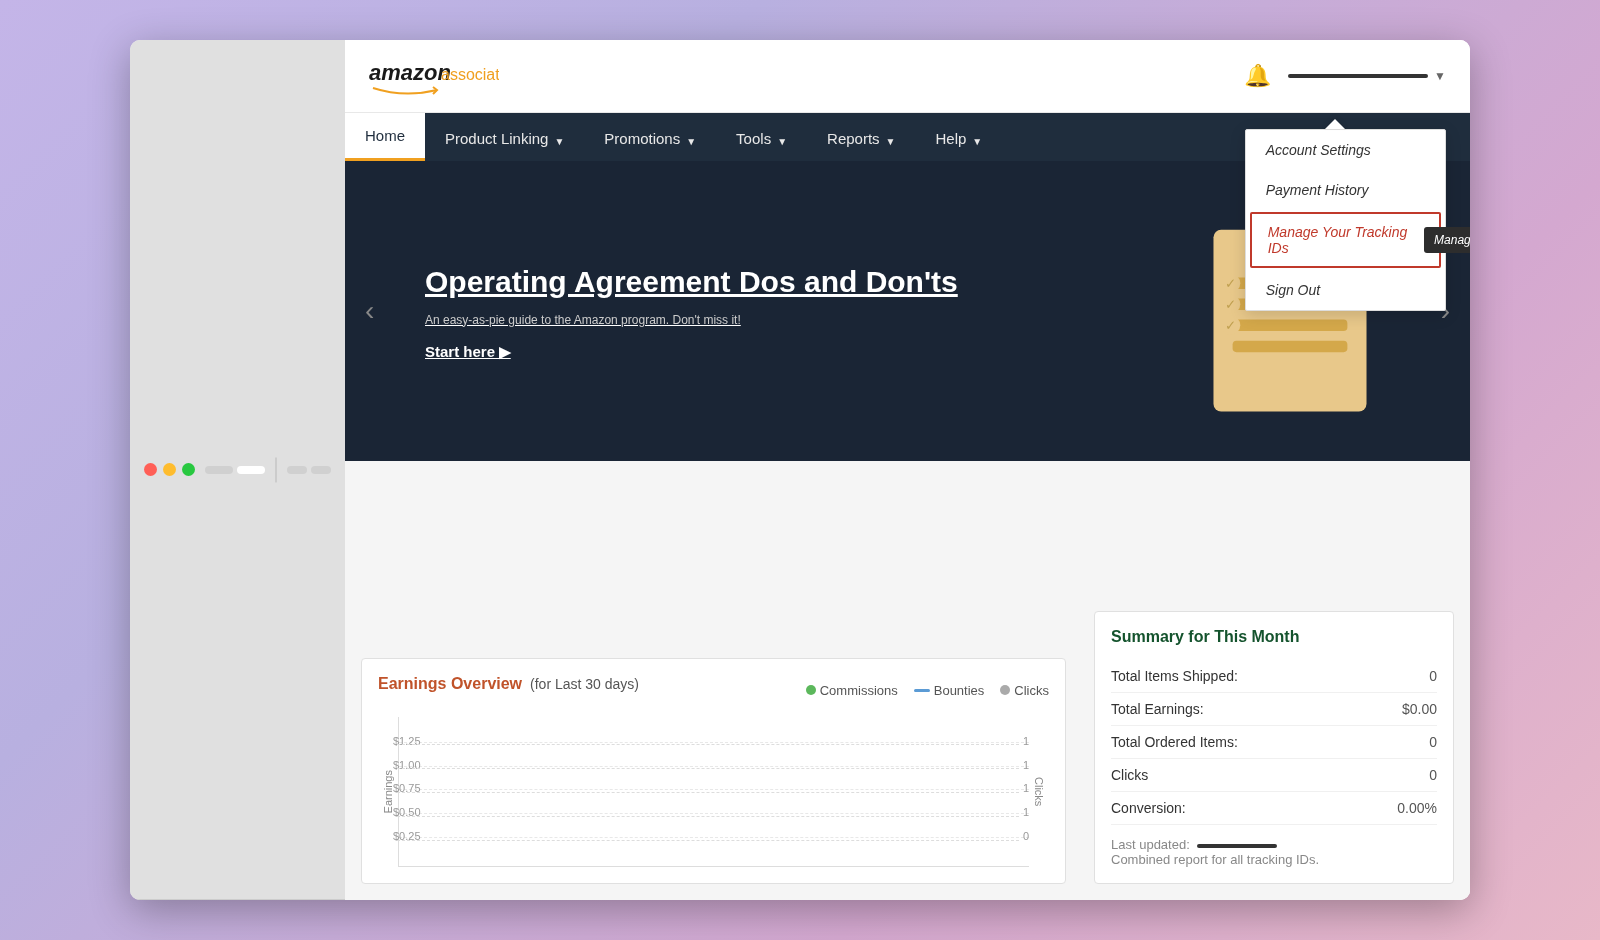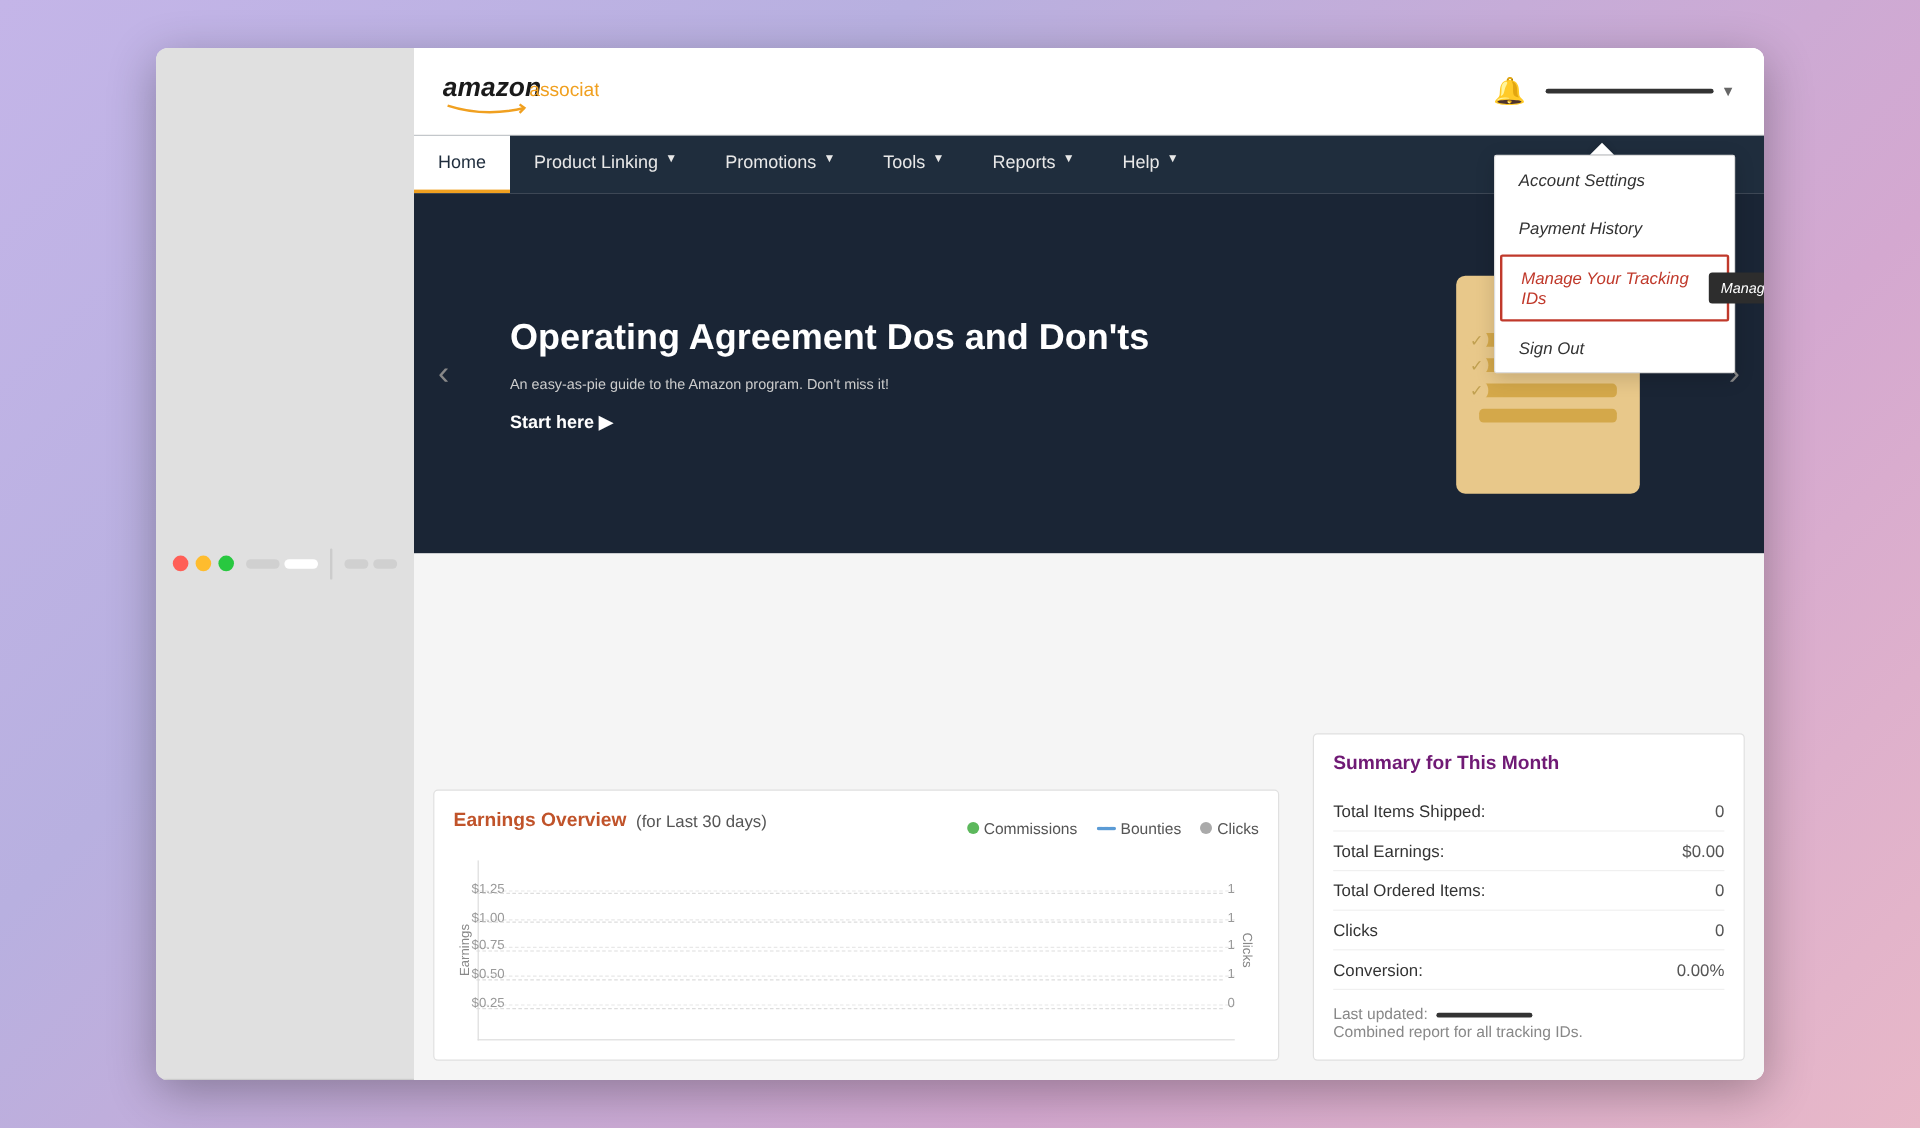--- a/index.html
+++ b/index.html
@@ -128,21 +128,21 @@
       background: #1f2d3d;
       display: flex;
       align-items: stretch;
     }
     .nav-item {
       padding: 14px 20px;
       color: #e8e8e8;
       font-size: 15px;
       cursor: pointer;
       display: flex;
-      align-items: flex-start;
+      align-items: flex-end;
       gap: 6px;
       white-space: nowrap;
       transition: background 0.2s;
     }
     .nav-item.active {
       background: #fff;
       color: #1f2d3d;
       border-bottom: 3px solid #f0a020;
     }
     .nav-chevron {
@@ -153,21 +153,21 @@
       background: #1a2535;
       color: #fff;
       display: flex;
       align-items: center;
       justify-content: space-between;
       padding: 40px 80px 40px 80px;
       position: relative;
       overflow: hidden;
       min-height: 200px;
     }
-    .hero-text { max-width: 560px; }
+    .hero-text { max-width: 560px; text-decoration: underline; }
     .hero h1 {
       font-size: 30px;
       font-weight: bold;
       margin-bottom: 12px;
       line-height: 1.3;
     }
     .hero p {
       font-size: 12px;
       color: #ccc;
       margin-bottom: 16px;
@@ -283,21 +283,21 @@
       writing-mode: vertical-rl;
       font-size: 11px;
       color: #888;
       text-align: center;
       padding: 0 4px;
     }
     
     .summary-title {
       font-size: 16px;
       font-weight: bold;
-      color: #701a75;
+      color: #14532d;
       margin-bottom: 14px;
     }
     .summary-row {
       display: flex;
       justify-content: space-between;
       padding: 8px 0;
       border-bottom: 1px solid #f0f0f0;
       font-size: 14px;
       color: #333;
     }

